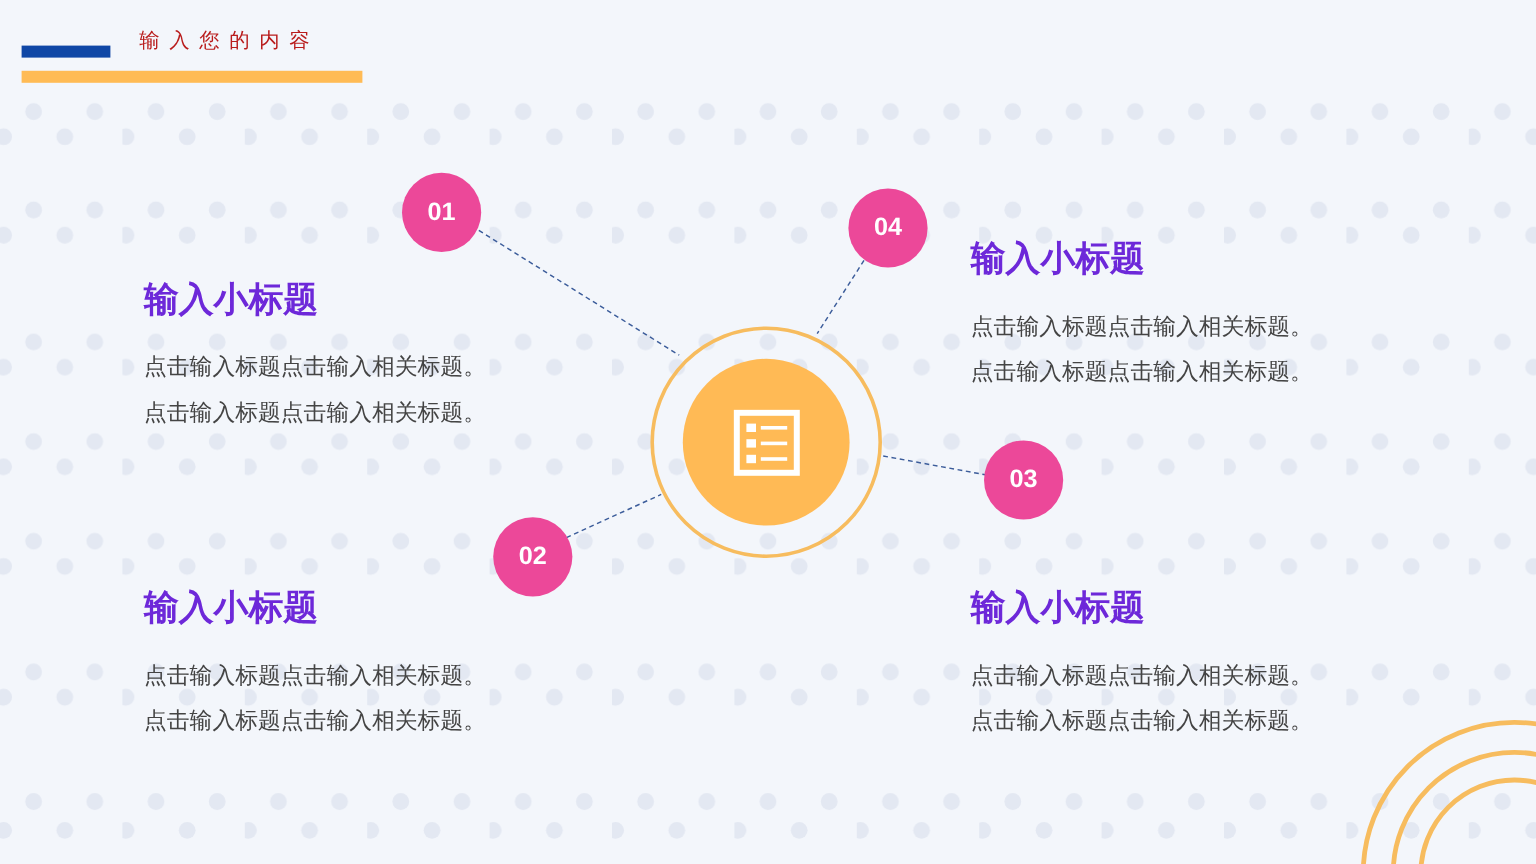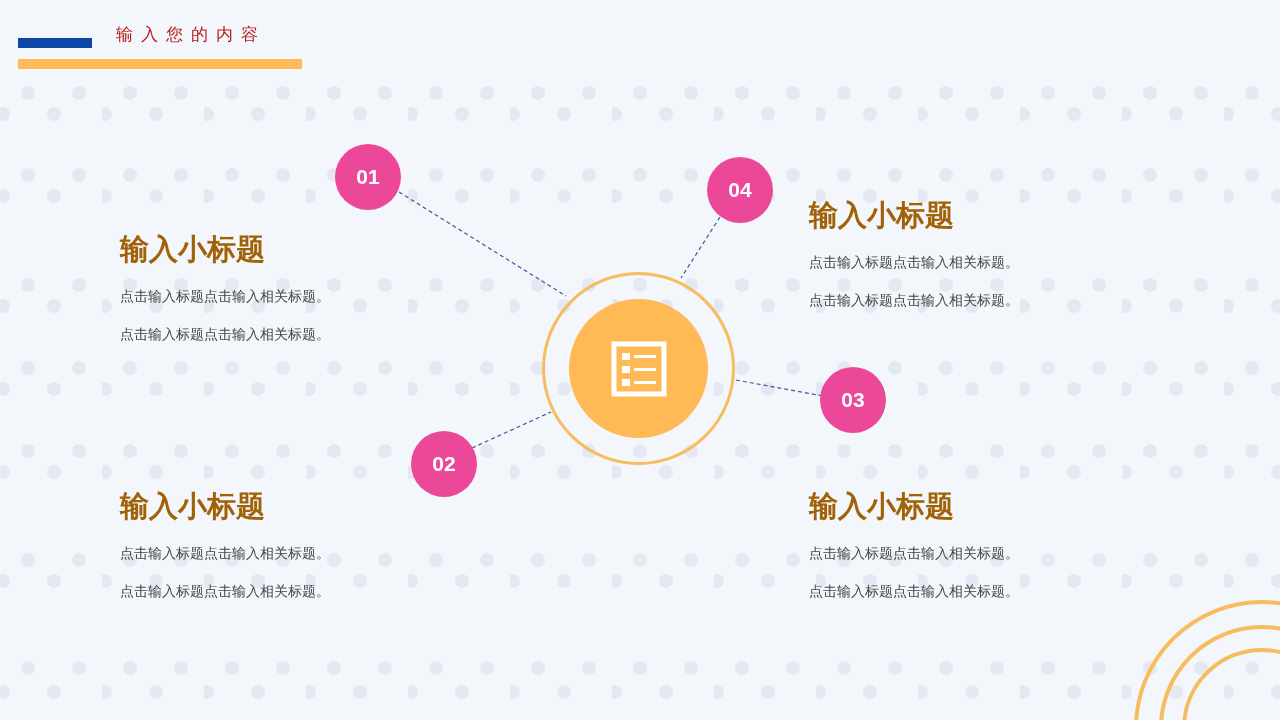--- a/index.html
+++ b/index.html
@@ -18,24 +18,24 @@
   }
   #diagram { position:absolute; left:0; top:0; width:1280px; height:720px; }
   .num-circle {
     position:absolute; width:66px; height:66px; border-radius:50%;
     background:#ec4899; color:#fff; font-weight:bold; font-size:21px;
     display:flex; align-items:center; justify-content:center;
     font-family:"Liberation Sans","DejaVu Sans",sans-serif;
   }
   .text-block { position:absolute; width:340px; }
   .text-block .title {
-    font-size:29px; font-weight:bold; color:#a16207; line-height:40px; white-space:nowrap;
+    font-size:29px; font-weight:bold; color:#6d28d9; line-height:40px; white-space:nowrap;
   }
   .text-block .desc {
-    font-size:14px; color:#444; line-height:38px; white-space:nowrap; margin-top:8px;
+    font-size:19px; color:#444; line-height:38px; white-space:nowrap; margin-top:18px;
   }
   .center-outer {
     position:absolute; left:542px; top:272px; width:193px; height:193px; border-radius:50%;
     border:3px solid #f7bc5e;
   }
   .center-inner {
     position:absolute; left:569px; top:299px; width:139px; height:139px; border-radius:50%;
     background:#ffba55; display:flex; align-items:center; justify-content:center;
   }
 </style>

